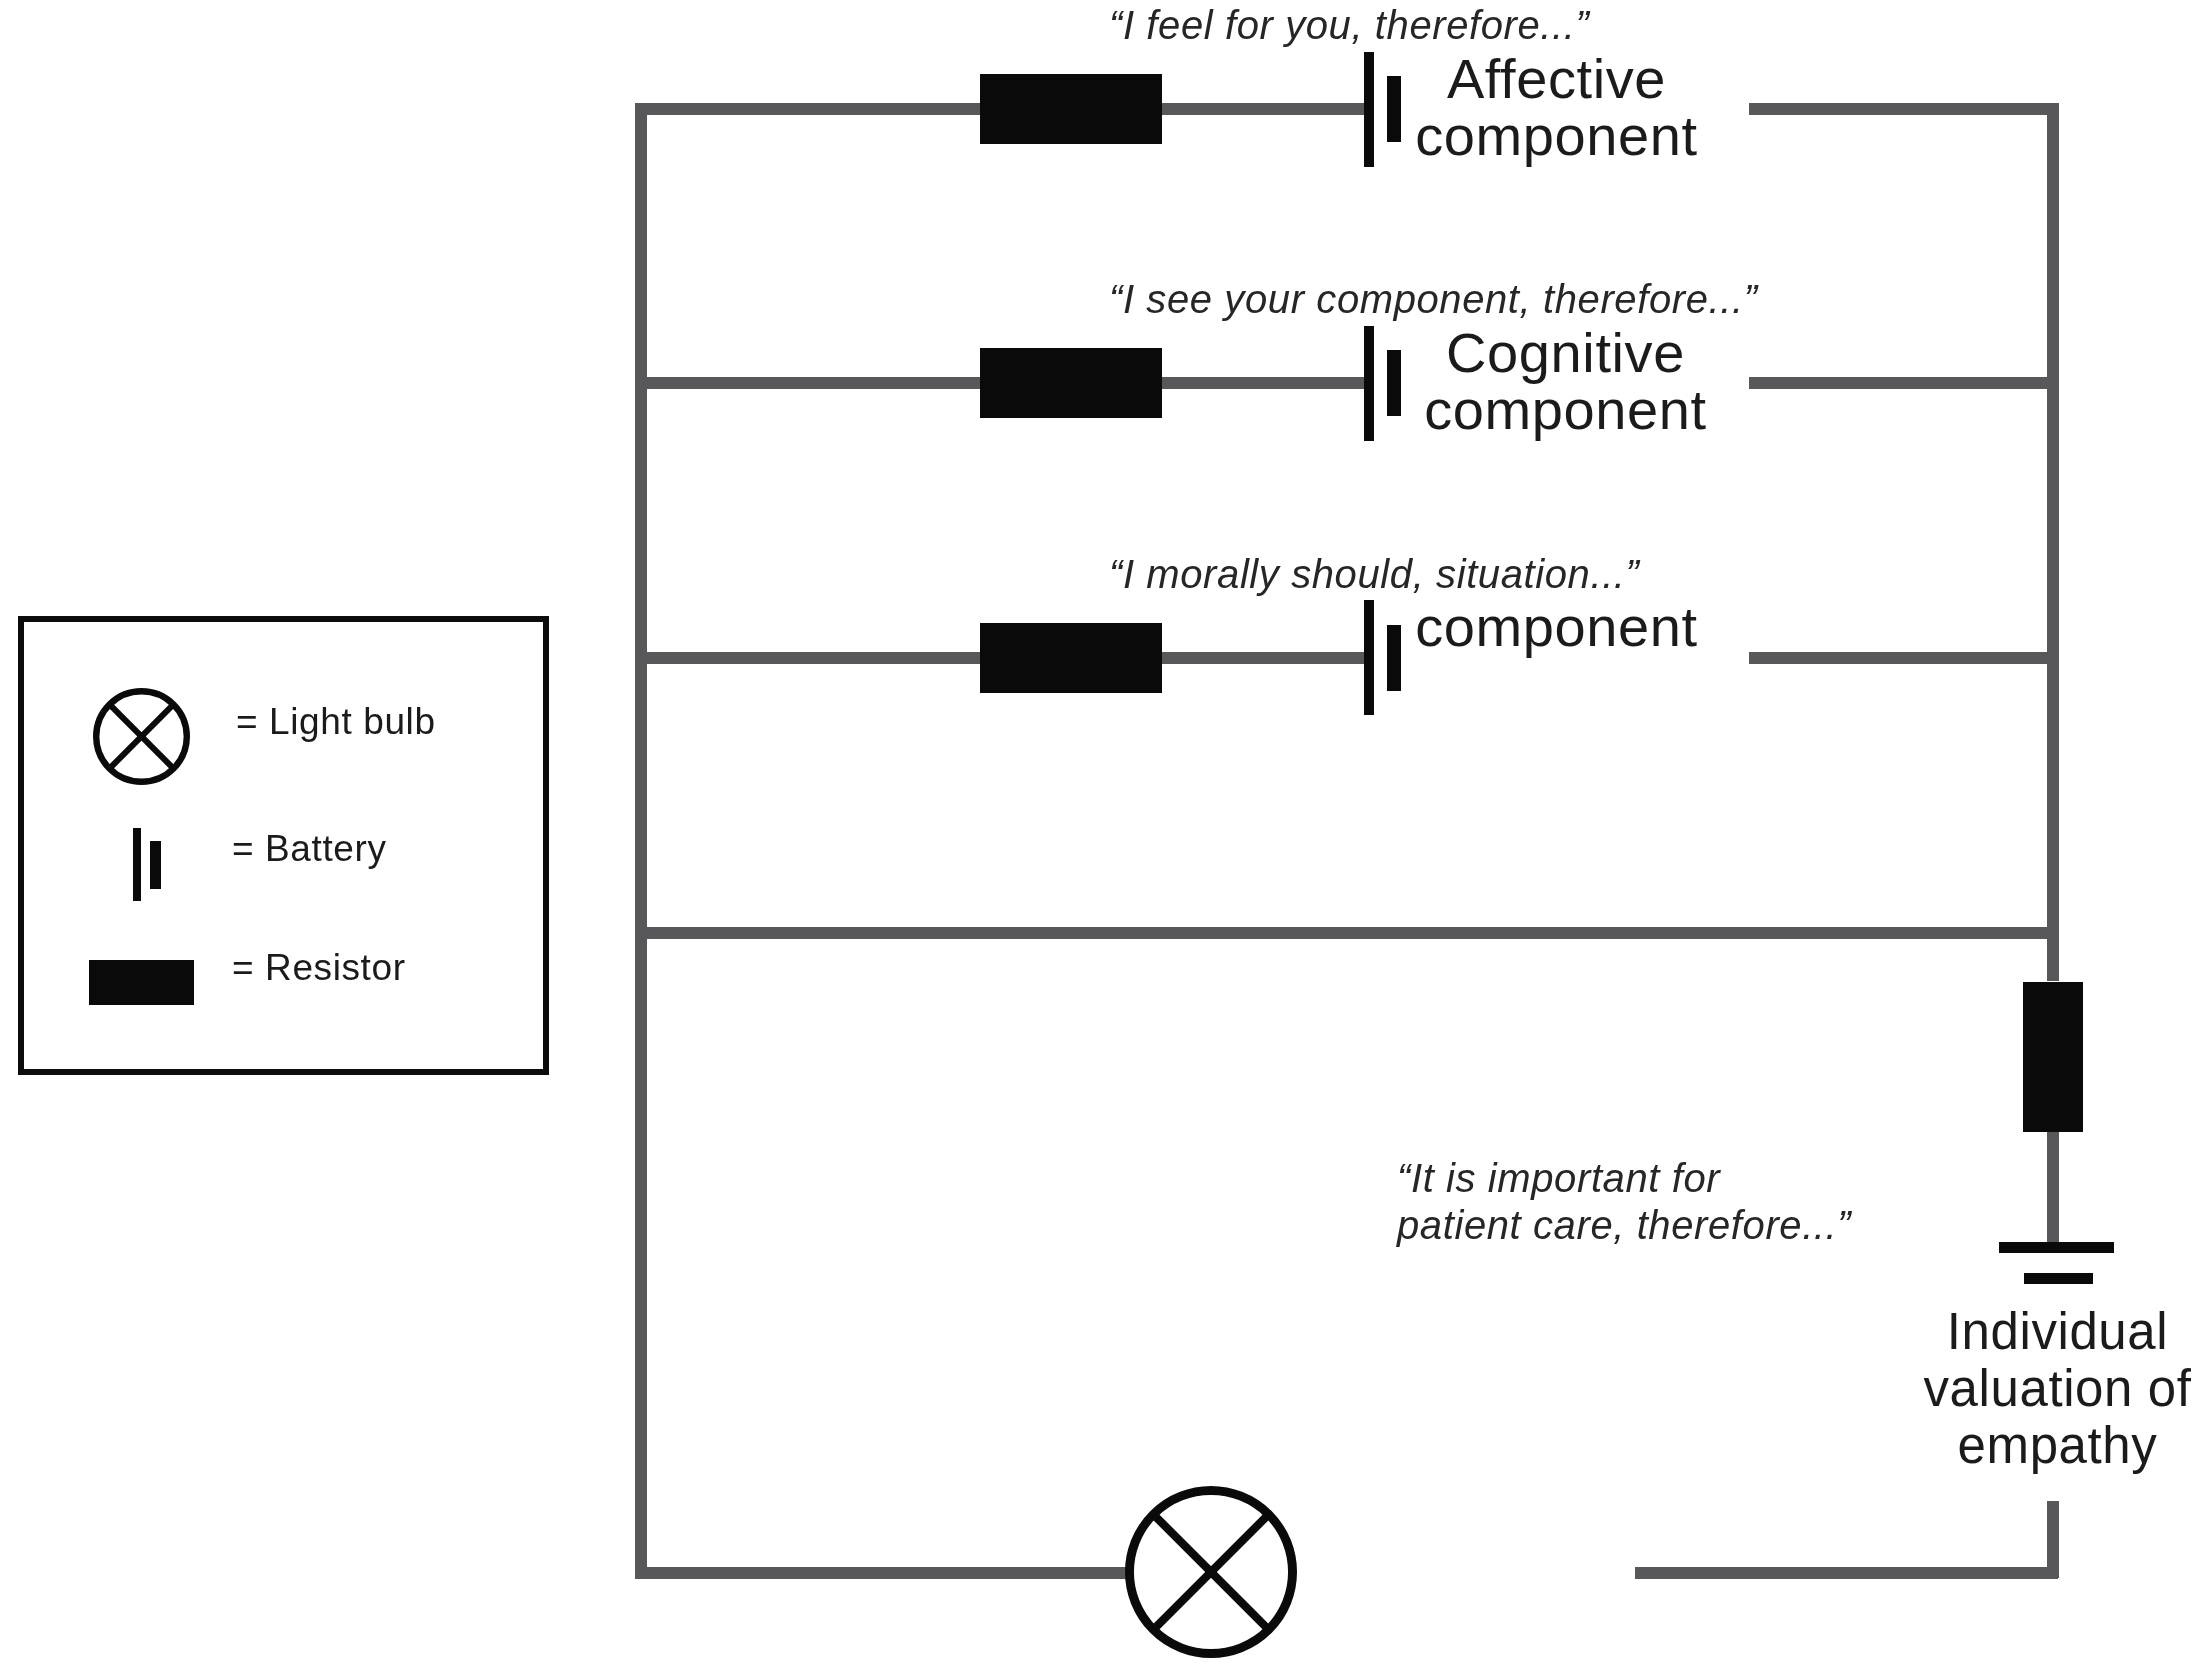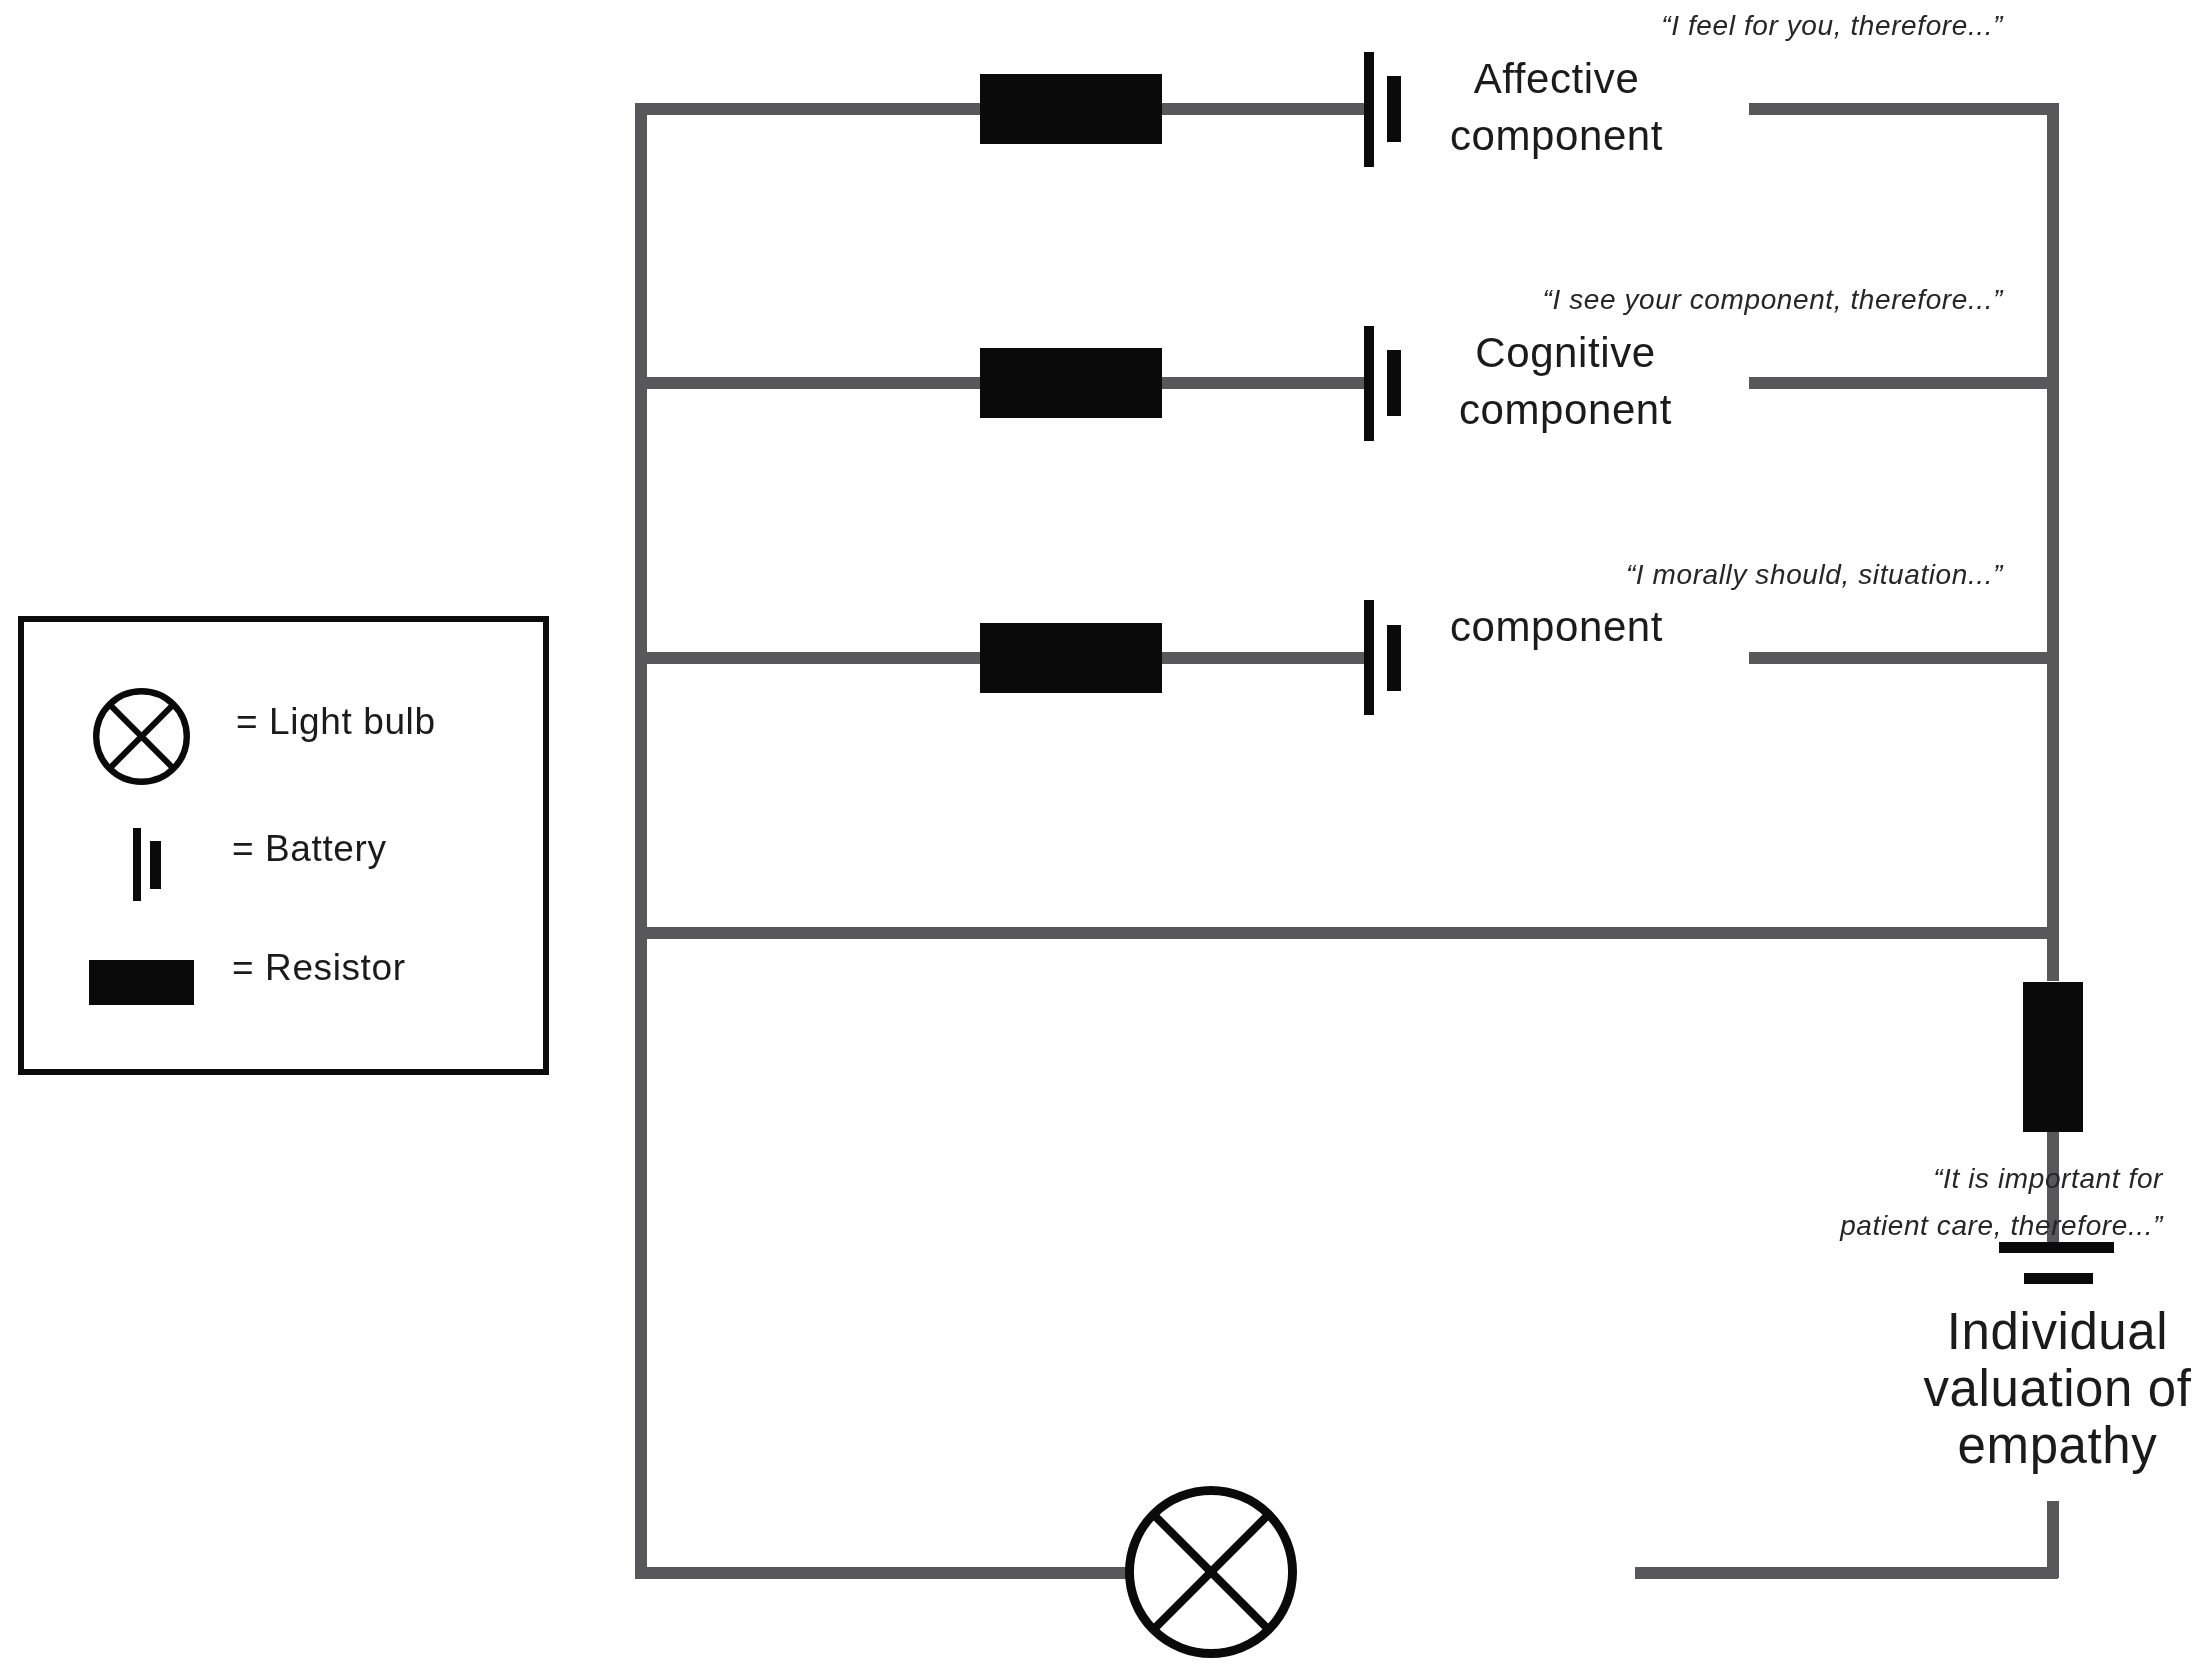--- a/index.html
+++ b/index.html
@@ -11,25 +11,25 @@
   }
   html,body{margin:0;padding:0;background:var(--bg);}
   body{overflow:hidden;}
   .page{
     position:relative;width:2205px;height:1668px;background:var(--bg);
     font-family:"Liberation Sans", sans-serif;color:var(--text);
   }
   .wire{position:absolute;background:var(--wire);}
   .comp{position:absolute;background:var(--comp);}
   .quote{
-    position:absolute;text-align:right;font-style:italic;font-weight:500;
-    font-size:28px;line-height:47px;color:var(--quote);letter-spacing:0.6px;
+    position:absolute;text-align:left;font-style:italic;font-weight:500;
+    font-size:40px;line-height:47px;color:var(--quote);letter-spacing:0.6px;
   }
   .biglabel{
-    position:absolute;text-align:center;font-size:42px;line-height:57px;
+    position:absolute;text-align:center;font-size:56px;line-height:57px;
     color:var(--text);letter-spacing:0.6px;
   }
   .vallabel{
     position:absolute;text-align:center;font-size:51px;line-height:57px;
     color:var(--text);letter-spacing:0.6px;
   }
   .legend-box{
     position:absolute;left:18px;top:616px;width:531px;height:459px;
     border:6.4px solid #0c0c0c;background:var(--bg);box-sizing:border-box;
   }

